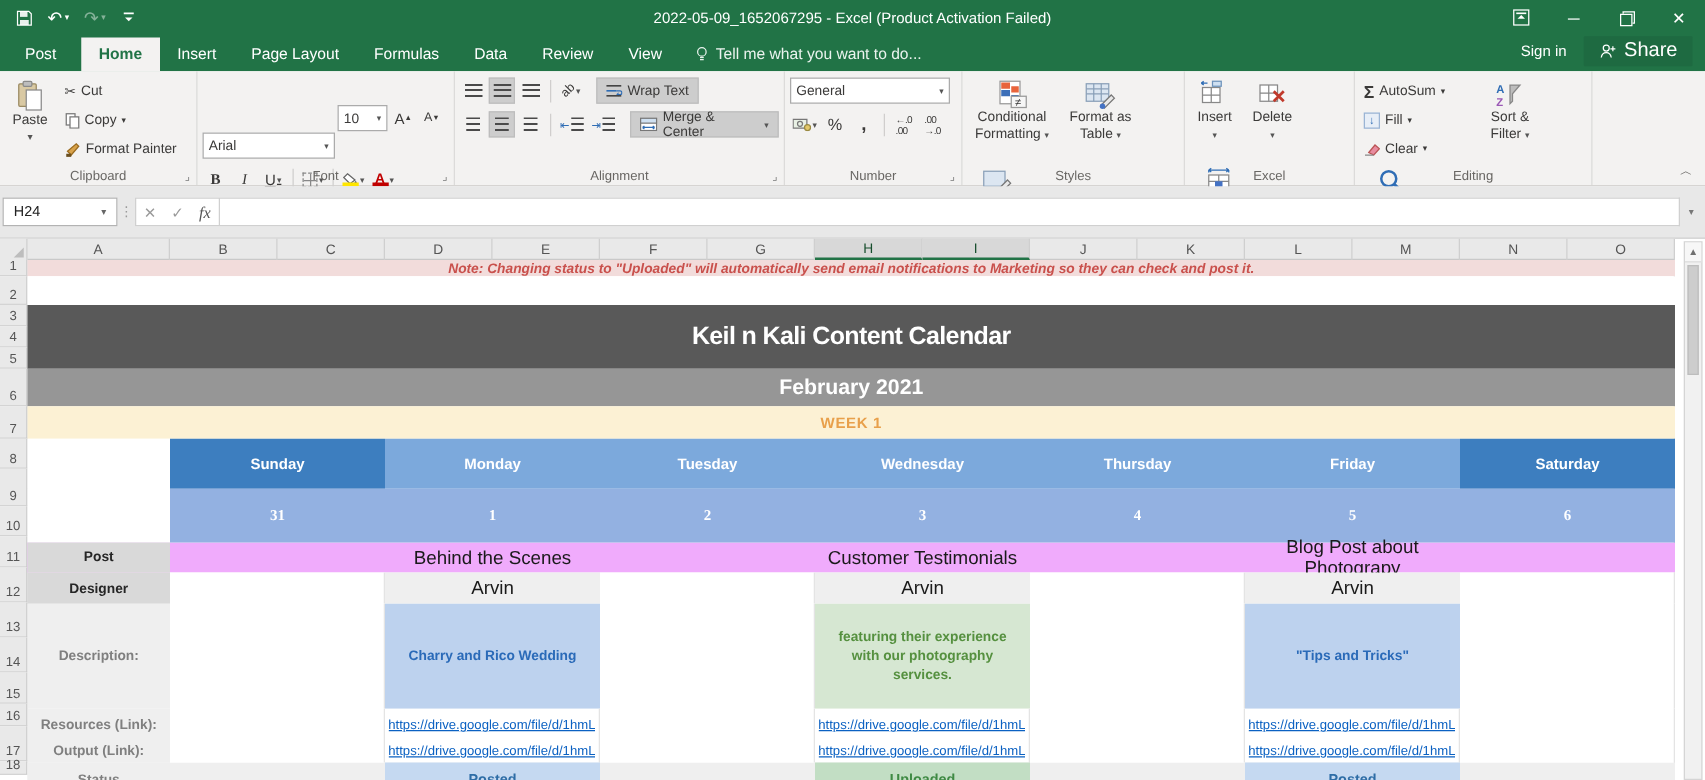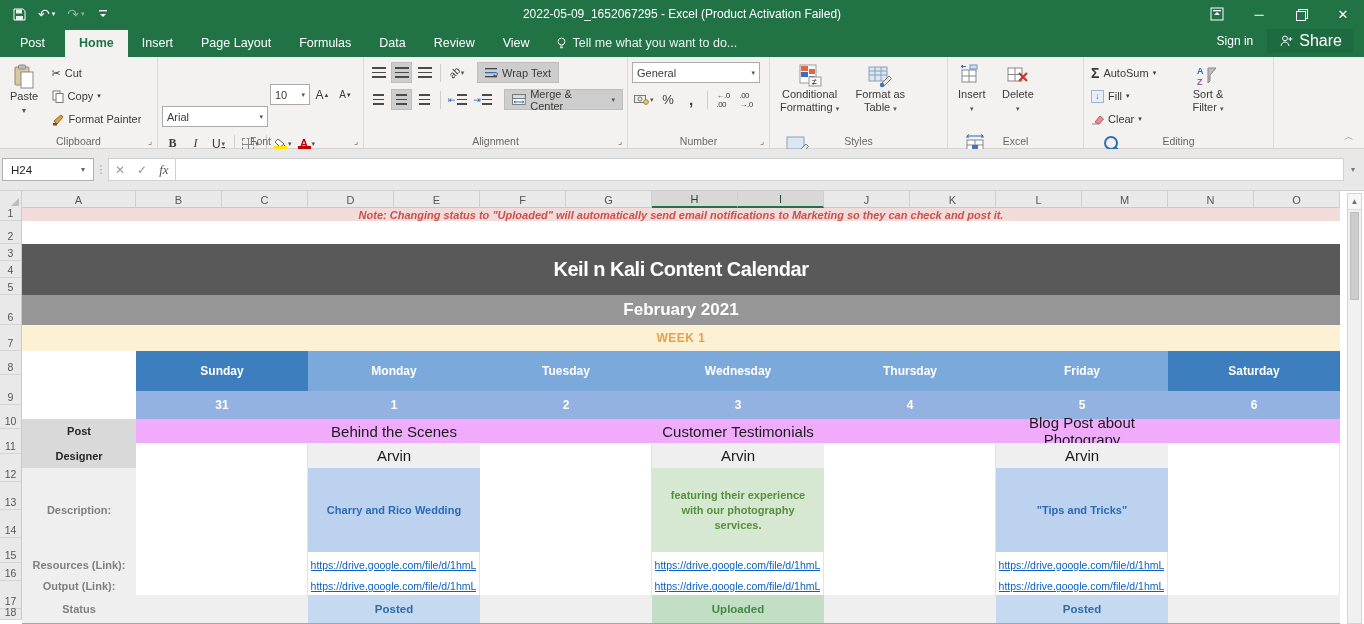--- a/index.html
+++ b/index.html
@@ -83,21 +83,21 @@
   .r-title{height:51px;background:#595959;}
   .r-title .full{color:#fff;font-weight:bold;font-size:20px;letter-spacing:-.5px;}
   .r-month{height:30px;background:#969696;}
   .r-month .full{color:#fff;font-weight:bold;font-size:17px;}
   .r-week{height:26px;background:#fcf1d4;}
   .r-week .full{color:#e8a04b;font-weight:bold;font-size:12px;letter-spacing:.5px;}
   .r-dayname{height:40px;}
   .r-dayname .day{color:#fff;font-weight:bold;font-size:12px;}
   .wkend{background:#3d7ebf;}
   .wkday{background:#7ca9dc;}
-  .r-date{height:28px;}
+  .r-date{height:43px;font-family:Liberation Serif, serif;}
   .r-date .day{background:#93b1e1;color:#fff;font-weight:bold;font-size:12px;}
   .r-post{height:24px;background:#f0abfc;}
   .r-post .a{background:#d9d9d9;}
   .r-desig{height:25px;}
   .r-desig .a{background:#d9d9d9;}
   .lbl-dark{font-size:11px;font-weight:bold;color:#262626;}
   .lbl-gray{font-size:11px;font-weight:bold;color:#7f7f7f;}
   .postname{font-size:15px;font-weight:normal;color:#1a1a1a;}
   .g-light{background:#efefef;}
   .g-white{background:#fff;border-right:1px solid #e4e4e4;}

